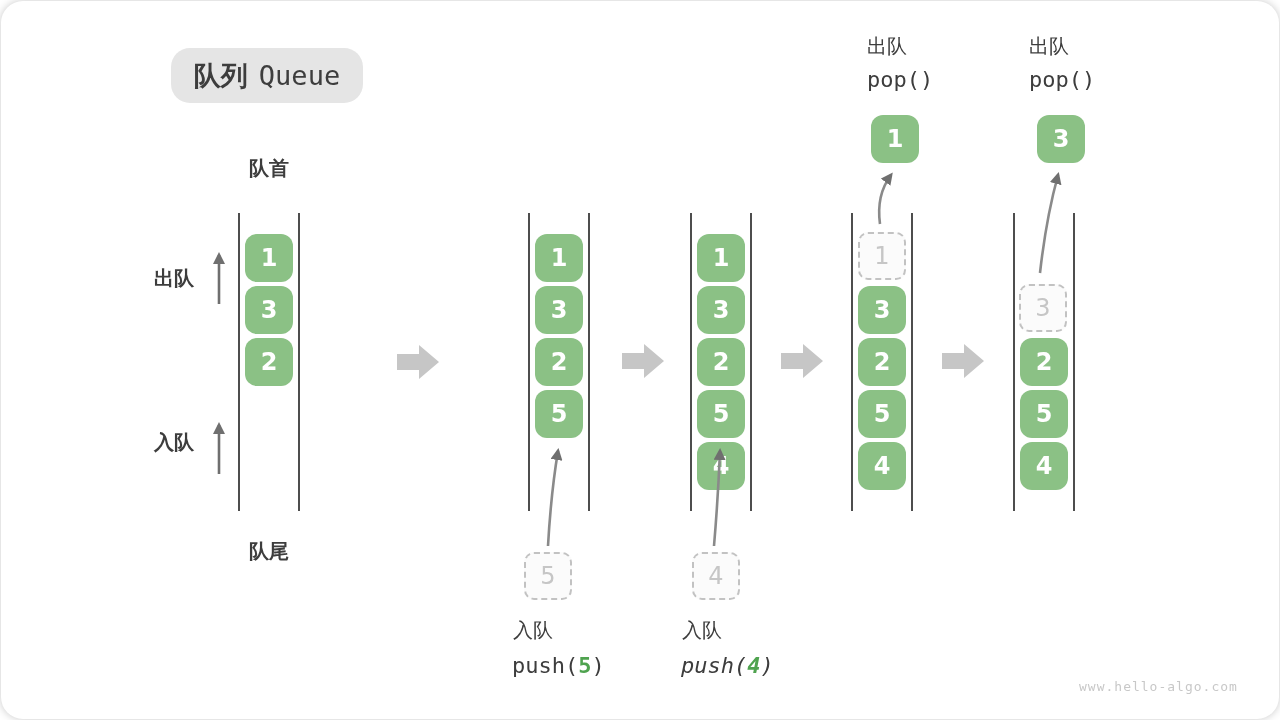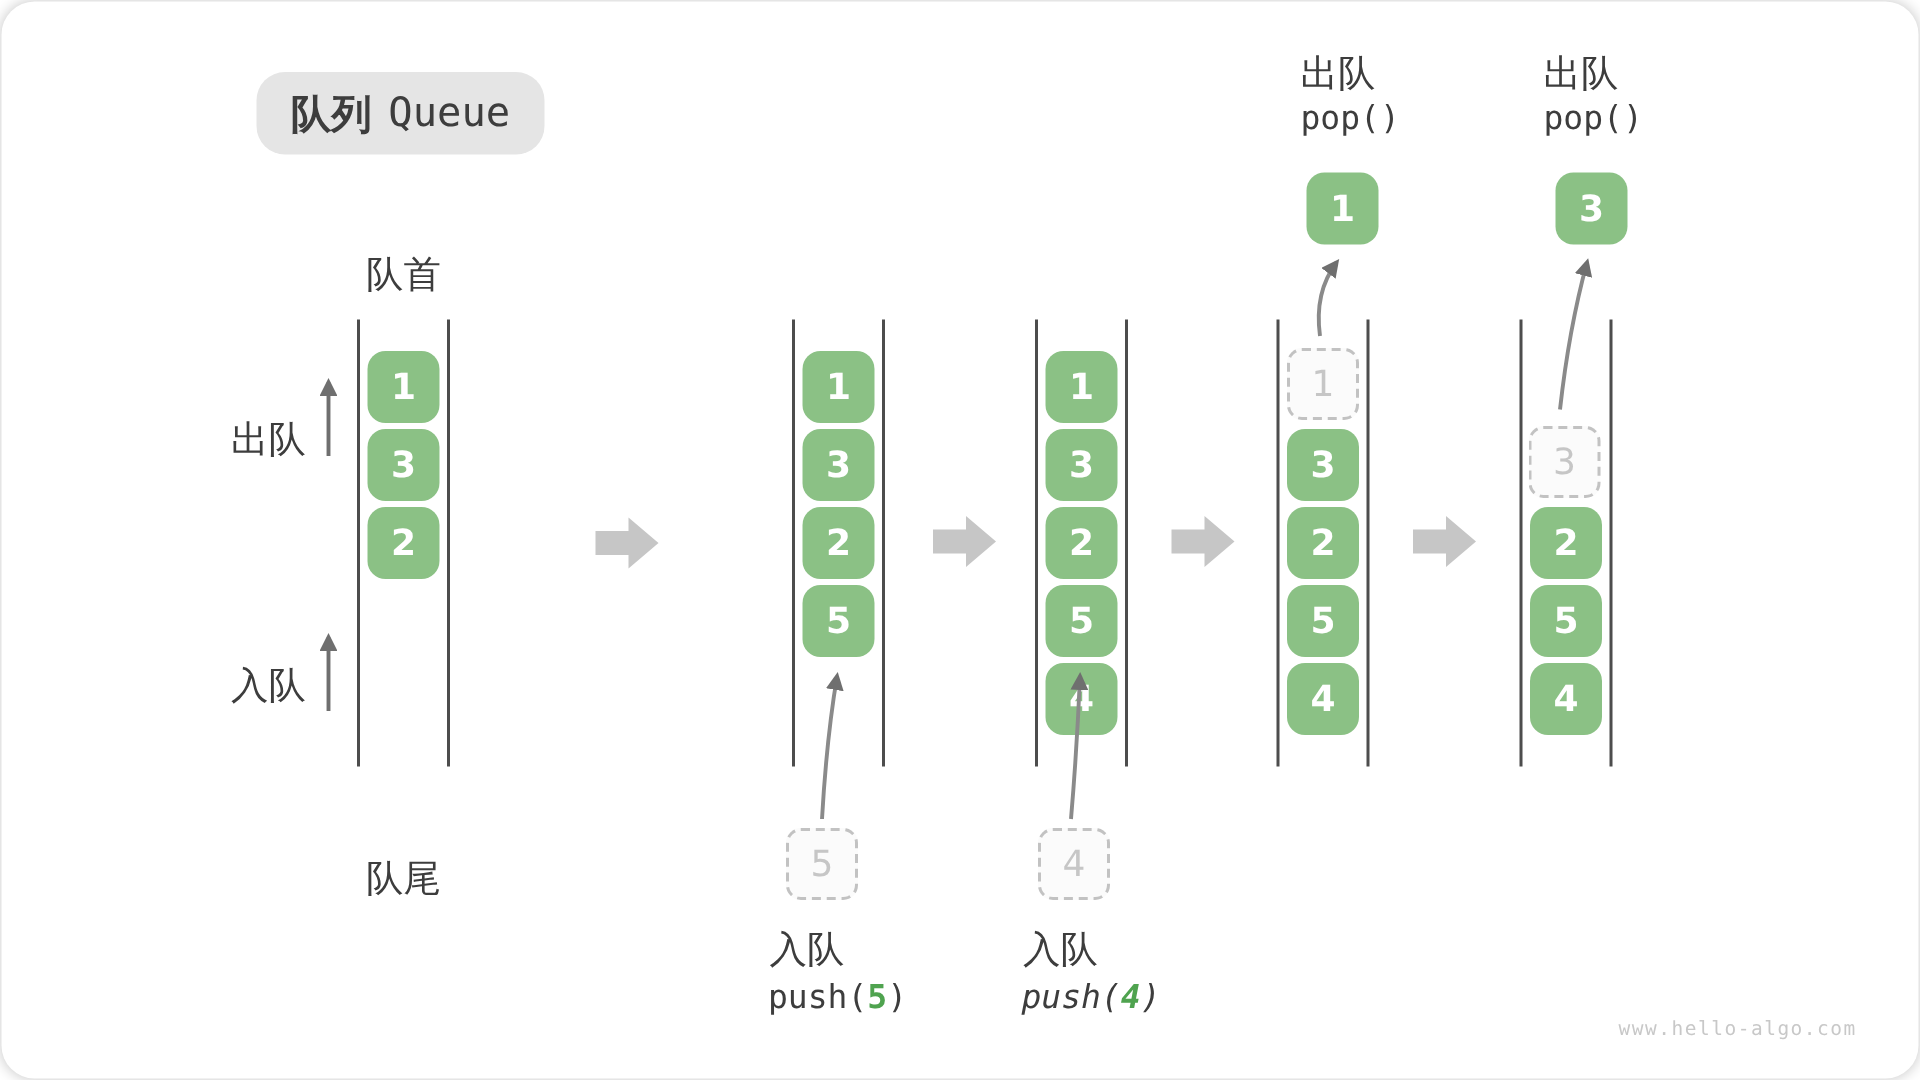--- a/index.html
+++ b/index.html
@@ -5,22 +5,22 @@
   html,body{margin:0;padding:0;background:#ffffff;}
   body{width:1280px;height:720px;overflow:hidden;position:relative;
        font-family:"DejaVu Sans","Liberation Sans",sans-serif;color:#3d3d3d;}
   .card{position:absolute;left:1px;top:1px;right:1px;bottom:1px;background:#ffffff;
         border-radius:22px;box-shadow:0 0 9px rgba(0,0,0,0.22);}
   .badge{position:absolute;left:170px;top:47px;width:192px;height:55px;
          background:#e5e5e5;border-radius:19px;display:flex;align-items:center;
          justify-content:center;gap:11px;font-size:27px;color:#3d3d3d;}
   .badge .zh{font-weight:700;}
   .mono{font-family:"DejaVu Sans Mono","Liberation Mono",monospace;}
-  .lbl{position:absolute;font-size:25px;color:#3d3d3d;white-space:nowrap;line-height:1;}
-  .bold{font-weight:400;margin-top:12px;}
+  .lbl{position:absolute;font-size:20px;color:#3d3d3d;white-space:nowrap;line-height:1;}
+  .bold{font-weight:700;}
   .ctr{text-align:center;}
   .qline{position:absolute;top:212px;width:2px;height:298px;background:#4d4d4d;}
   .cell{position:absolute;width:48px;height:48px;border-radius:12px;background:#8bc185;
         color:#ffffff;font-size:24px;font-weight:700;display:flex;align-items:center;
         justify-content:center;line-height:1;}
   .ghost{position:absolute;width:48px;height:48px;border-radius:10px;background:#fbfbfb;
          border:2px dashed #c2c2c2;box-sizing:border-box;color:#c6c6c6;font-size:24px;
          font-weight:400;display:flex;align-items:center;justify-content:center;line-height:1;}
   .code{position:absolute;font-size:22px;color:#3d3d3d;white-space:nowrap;line-height:1;}
   .code .arg{color:#4fa34f;font-weight:700;}
@@ -32,21 +32,21 @@
 <body>
 
 <div class="card">
 
   <div class="badge">
     <span class="zh">队列</span>
     <span class="mono">Queue</span>
   </div>
 
   <div class="lbl bold ctr" style="left:238px;top:157px;width:60px;">队首</div>
-  <div class="lbl bold ctr" style="left:238px;top:560px;width:60px;">队尾</div>
+  <div class="lbl bold ctr" style="left:238px;top:540px;width:60px;">队尾</div>
 
   <div class="lbl bold" style="left:153px;top:267px;">出队</div>
   <div class="lbl bold" style="left:153px;top:431px;">入队</div>
 
   <div class="qline" style="left:237px;"></div>
   <div class="qline" style="left:297px;"></div>
   <div class="cell" style="left:244px;top:233px;">1</div>
   <div class="cell" style="left:244px;top:285px;">3</div>
   <div class="cell" style="left:244px;top:337px;">2</div>
 

